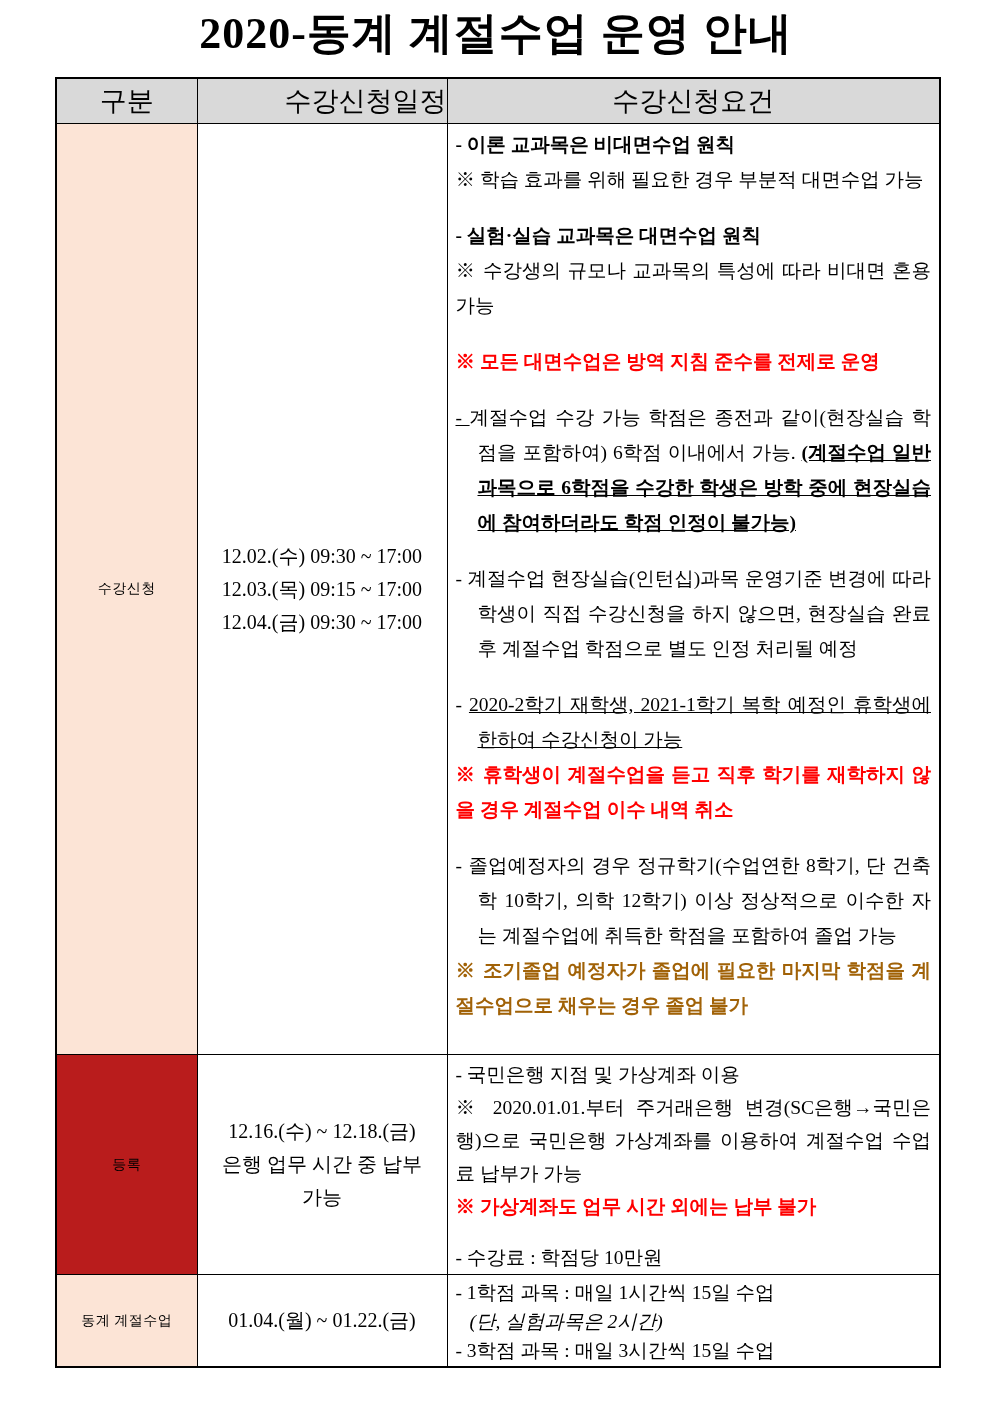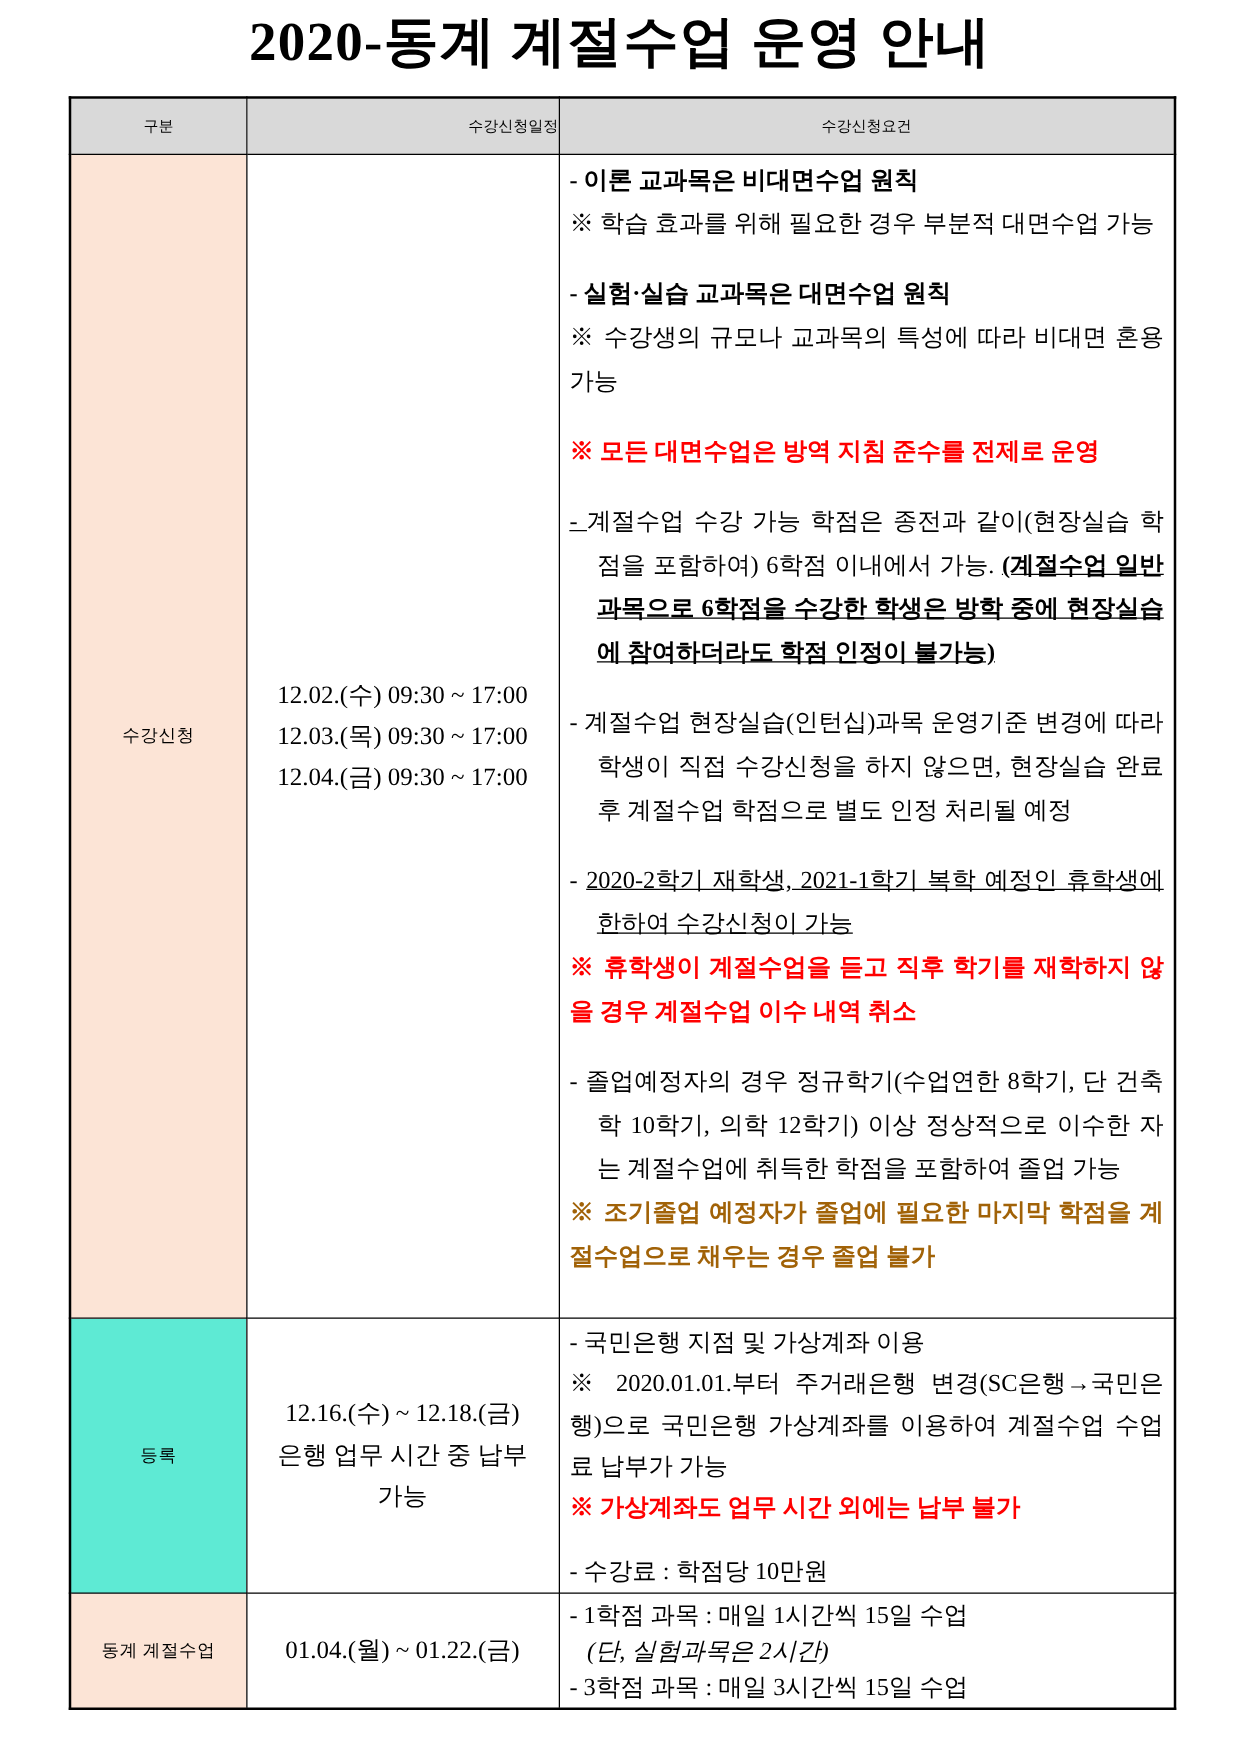--- a/index.html
+++ b/index.html
@@ -26,21 +26,21 @@
   .doc-table th, .doc-table td {
     border:1.5px solid #000;
     padding:0;
     overflow:hidden;
   }
   .doc-table col.c-cat   { width:141px; }
   .doc-table col.c-sched { width:250px; }
   .doc-table col.c-req   { width:493px; }
   .doc-table th {
     height:44px;
-    font-size:12px;
+    font-size:27px;
     font-weight:normal;
     text-align:center;
     vertical-align:middle;
     font-family:Liberation Serif, serif;
   }
   td.cat {
     text-align:center;
     vertical-align:middle;
     font-size:14px;
     letter-spacing:0.5px;
@@ -92,21 +92,21 @@
       <th style="background: rgb(217, 217, 217);">구분</th>
       <th style="background: rgb(217, 217, 217); text-align: right;">수강신청일정</th>
       <th style="background: rgb(217, 217, 217);">수강신청요건</th>
     </tr>
   </thead>
   <tbody id="rows">
       <tr class="r0">
         <td class="cat" style="background: rgb(252, 228, 214);">수강신청</td>
         <td class="sched">
           <div class="sched-line">12.02.(수) 09:30 ~ 17:00</div>
-          <div class="sched-line">12.03.(목) 09:30 ~ 17:00</div>
+          <div class="sched-line">12.03.(목) 09:15 ~ 17:00</div>
           <div class="sched-line">12.04.(금) 09:30 ~ 17:00</div>
         </td>
         <td class="req">
           <div class="p-dash"><span class="s-bold">- 이론 교과목은 비대면수업 원칙</span></div>
           <div class="p-note"><span class="s-normal">※ 학습 효과를 위해 필요한 경우 부분적 대면수업 가능</span></div>
           <div class="p-blank"></div>
           <div class="p-dash"><span class="s-bold">- 실험·실습 교과목은 대면수업 원칙</span></div>
           <div class="p-note"><span class="s-normal">※ 수강생의 규모나 교과목의 특성에 따라 비대면 혼용 가능</span></div>
           <div class="p-blank"></div>
           <div class="p-note"><span class="s-red-bold" style="color: rgb(255, 0, 0);">※ 모든 대면수업은 방역 지침 준수를 전제로 운영</span></div>
@@ -116,21 +116,21 @@
           <div class="p-dash"><span class="s-normal">- 계절수업 현장실습(인턴십)과목 운영기준 변경에 따라 학생이 직접 수강신청을 하지 않으면, 현장실습 완료 후 계절수업 학점으로 별도 인정 처리될 예정</span></div>
           <div class="p-blank"></div>
           <div class="p-dash"><span class="s-normal">- </span><span class="s-underline">2020-2학기 재학생, 2021-1학기 복학 예정인 휴학생에 한하여 수강신청이 가능</span></div>
           <div class="p-note"><span class="s-red-bold" style="color: rgb(255, 0, 0);">※ 휴학생이 계절수업을 듣고 직후 학기를 재학하지 않을 경우 계절수업 이수 내역 취소</span></div>
           <div class="p-blank"></div>
           <div class="p-dash"><span class="s-normal">- 졸업예정자의 경우 정규학기(수업연한 8학기, 단 건축학 10학기, 의학 12학기) 이상 정상적으로 이수한 자는 계절수업에 취득한 학점을 포함하여 졸업 가능</span></div>
           <div class="p-note"><span class="s-red-bold" style="color: #a16207;">※ 조기졸업 예정자가 졸업에 필요한 마지막 학점을 계절수업으로 채우는 경우 졸업 불가</span></div>
         </td>
       </tr>
       <tr class="r1">
-        <td class="cat" style="background: #5eead4; margin-left: 17px;">등록</td>
+        <td class="cat" style="background: #b91c1c; margin-left: 17px;">등록</td>
         <td class="sched">
           <div class="sched-line">12.16.(수) ~ 12.18.(금)</div>
           <div class="sched-line">은행 업무 시간 중 납부</div>
           <div class="sched-line">가능</div>
         </td>
         <td class="req">
           <div class="p-dash"><span class="s-normal">- 국민은행 지점 및 가상계좌 이용</span></div>
           <div class="p-note"><span class="s-normal">※ 2020.01.01.부터 주거래은행 변경(SC은행→국민은행)으로 국민은행 가상계좌를 이용하여 계절수업 수업료 납부가 가능</span></div>
           <div class="p-note"><span class="s-red-bold" style="color: rgb(255, 0, 0);">※ 가상계좌도 업무 시간 외에는 납부 불가</span></div>
           <div class="p-blank"></div>

